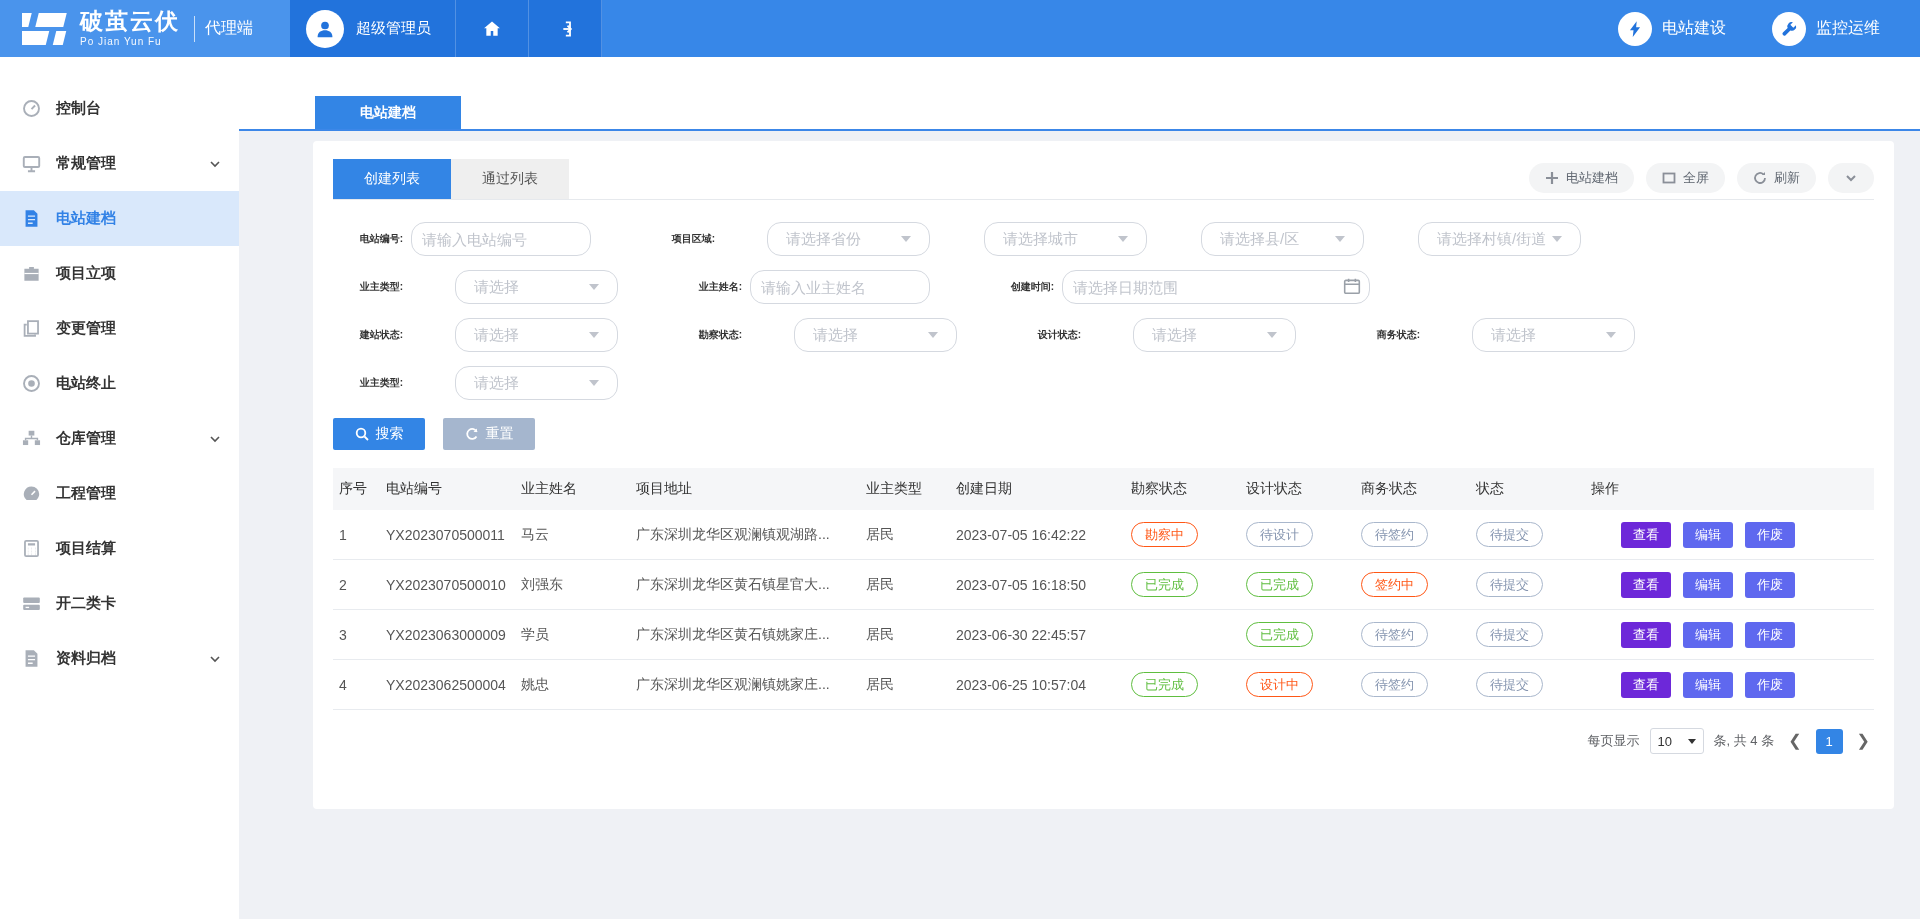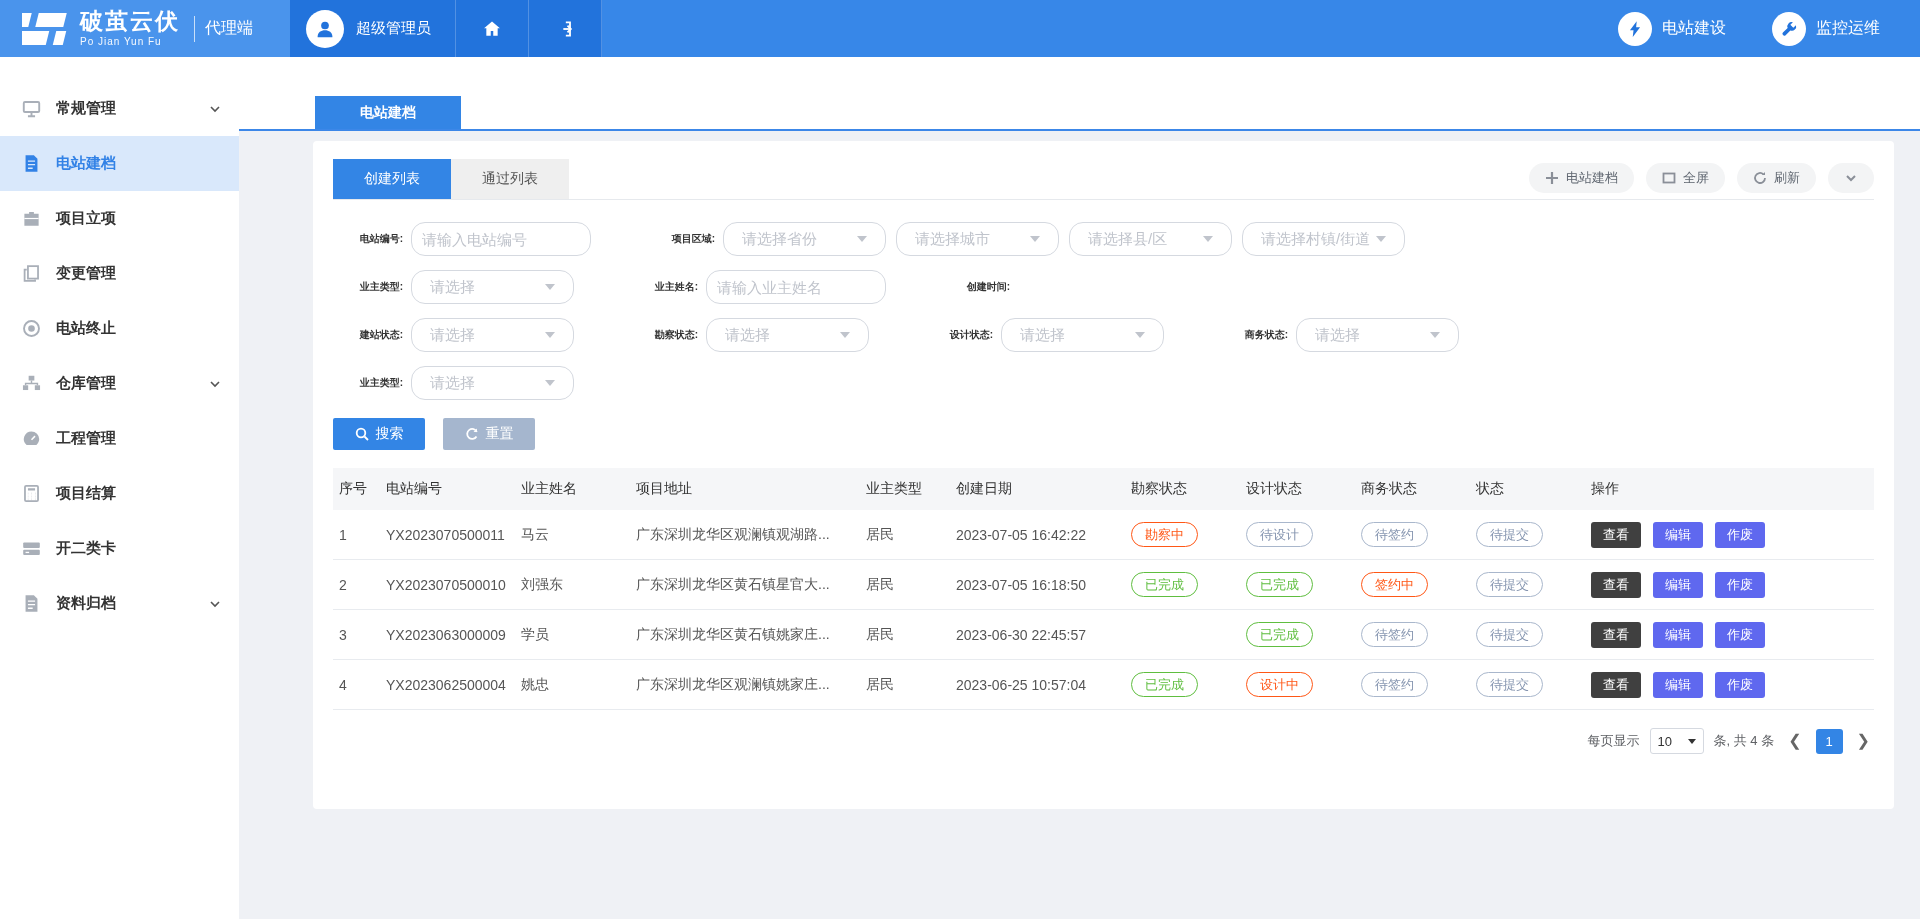--- a/index.html
+++ b/index.html
@@ -53,21 +53,21 @@
   .pill.chev-only { width:46px; justify-content:center; padding:0; }
 
   
   .filters { margin-top:22px; }
   .f-row { display:flex; align-items:center; margin-bottom:14px; }
   .f-item { display:flex; align-items:center; margin-right:54px; }
   .f-label { width:70px; text-align:right; margin-right:8px; font-weight:bold; font-size:10px; color:#333; flex-shrink:0; }
   .inp, .sel { height:34px; border:1px solid #D5D9E0; border-radius:14px; background:#fff; font-size:15px; }
   .inp { width:180px; padding:0 10px; color:#606266; outline:none; }
   .inp::placeholder { color:#C0C4CC; }
-  .sel { width:163px; display:flex; align-items:center; justify-content:space-between; padding:0 18px; color:#C0C4CC; cursor:pointer; }
+  .sel { width:163px; display:flex; align-items:center; justify-content:space-between; padding:0 18px; color:#C0C4CC; cursor:pointer;margin-left:44px; }
   .sel-group { display:flex; gap:10px; }
   .caret { width:0; height:0; border-left:5px solid transparent; border-right:5px solid transparent; border-top:6px solid #C0C4CC; }
   .date-box { width:308px; position:relative; }
   .date-box .inp { width:308px; padding-right:34px; }
   .cal-ic { position:absolute; right:9px; top:7px; width:18px; height:18px; color:#9aa0a8; }
 
   .act-row { display:flex; gap:18px; margin-top:18px; }
   .btn { height:32px; border:none; border-radius:2px; color:#fff; font-size:14px; display:flex; align-items:center; justify-content:center; gap:7px; cursor:pointer; }
   .btn svg { width:14px; height:14px; }
   .btn-search { width:92px; background:#3385E5; }
@@ -76,21 +76,21 @@
   
   table { width:100%; border-collapse:collapse; table-layout:fixed; margin-top:18px; }
   thead th { background:#F5F6F8; height:42px; text-align:left; font-size:14px; color:#333; font-weight:normal; padding:0 6px; }
   tbody td { height:49px; border-bottom:1px solid #E8EBEF; font-size:14px; color:#555; padding:0 6px; overflow:hidden; white-space:nowrap; }
   .badge { display:inline-block; padding:4px 13px; border-radius:14px; font-size:13px; border:1px solid; line-height:1.2; }
   .b-orange { color:#FF5716; border-color:#FF5716; }
   .b-green  { color:#5FBE3F; border-color:#5FBE3F; }
   .b-slate  { color:#8494AF; border-color:#A9B7CC; }
   .ops { display:flex; gap:12px; align-items:center; height:49px; }
   .act { width:50px; height:26px; border:none; border-radius:3px; color:#fff; font-size:13px; cursor:pointer; }
-  .act.view { background:#404040; }
+  .act.view { background:#6d28d9;margin-left:30px; }
   .act.edit, .act.void { background:#5F68EF; }
 
   
   .pager { display:flex; justify-content:flex-end; align-items:center; margin-top:18px; gap:10px; color:#606266; font-size:13px; }
   .pp-select { width:54px; height:26px; border:1px solid #D5D9E0; border-radius:3px; display:flex; align-items:center; justify-content:space-between; padding:0 7px; color:#333; cursor:pointer; }
   .pp-select .caret { border-top-color:#333; border-left-width:4px; border-right-width:4px; border-top-width:5px; }
   .pg-arrow { background:none; border:none; font-size:16px; color:#666; cursor:pointer; padding:0 4px; line-height:1; }
   .pg-num { width:27px; height:25px; background:#3385E5; color:#fff; border:none; border-radius:3px; font-size:13px; cursor:pointer; }
 </style>
 </head>
@@ -157,20 +157,27 @@
       </span>
       <span class="quick-label">监控运维</span>
     </div>
   </div>
 </header>
 
 <div class="layout">
 
   <nav class="sidebar">
 
+    <div class="side-item">
+      <svg class="s-icon" viewBox="0 0 16 16" fill="none" stroke="currentColor" stroke-width="1.6">
+        <circle cx="8" cy="8" r="6.3"></circle>
+          <path d="M8 8.5 11 5.5"></path>
+      </svg>
+      <span>控制台</span>
+    </div>
 
     <div class="side-item">
       <svg class="s-icon" viewBox="0 0 16 16" fill="none" stroke="currentColor" stroke-width="1.6">
         <rect x="1.5" y="2.5" width="13" height="8.5" rx="1"></rect>
           <path d="M8 11v3M5 14.5h6"></path>
       </svg>
       <span>常规管理</span>
       <svg class="side-chevron" viewBox="0 0 12 12" fill="none" stroke="currentColor" stroke-width="1.6">
           <path d="M2 4l4 4 4-4"></path>
         </svg>
@@ -335,20 +342,27 @@
               <span>请选择</span>
               <span class="caret"></span>
             </div>
           </div>
           <div class="f-item">
             <span class="f-label">业主姓名:</span>
             <input class="inp" placeholder="请输入业主姓名" style="">
           </div>
           <div class="f-item">
             <span class="f-label">创建时间:</span>
+            <div class="date-box">
+              <input class="inp" placeholder="请选择日期范围" style="">
+              <svg class="cal-ic" viewBox="0 0 16 16" fill="none" stroke="currentColor" stroke-width="1.4">
+                <rect x="1.5" y="3" width="13" height="11.5" rx="1"></rect>
+                  <path d="M1.5 6.5h13M5 1.5v3M11 1.5v3"></path>
+              </svg>
+            </div>
           </div>
         </div>
 
         <div class="f-row">
           <div class="f-item">
             <span class="f-label">建站状态:</span>
             <div class="sel">
               <span>请选择</span>
               <span class="caret"></span>
             </div>

